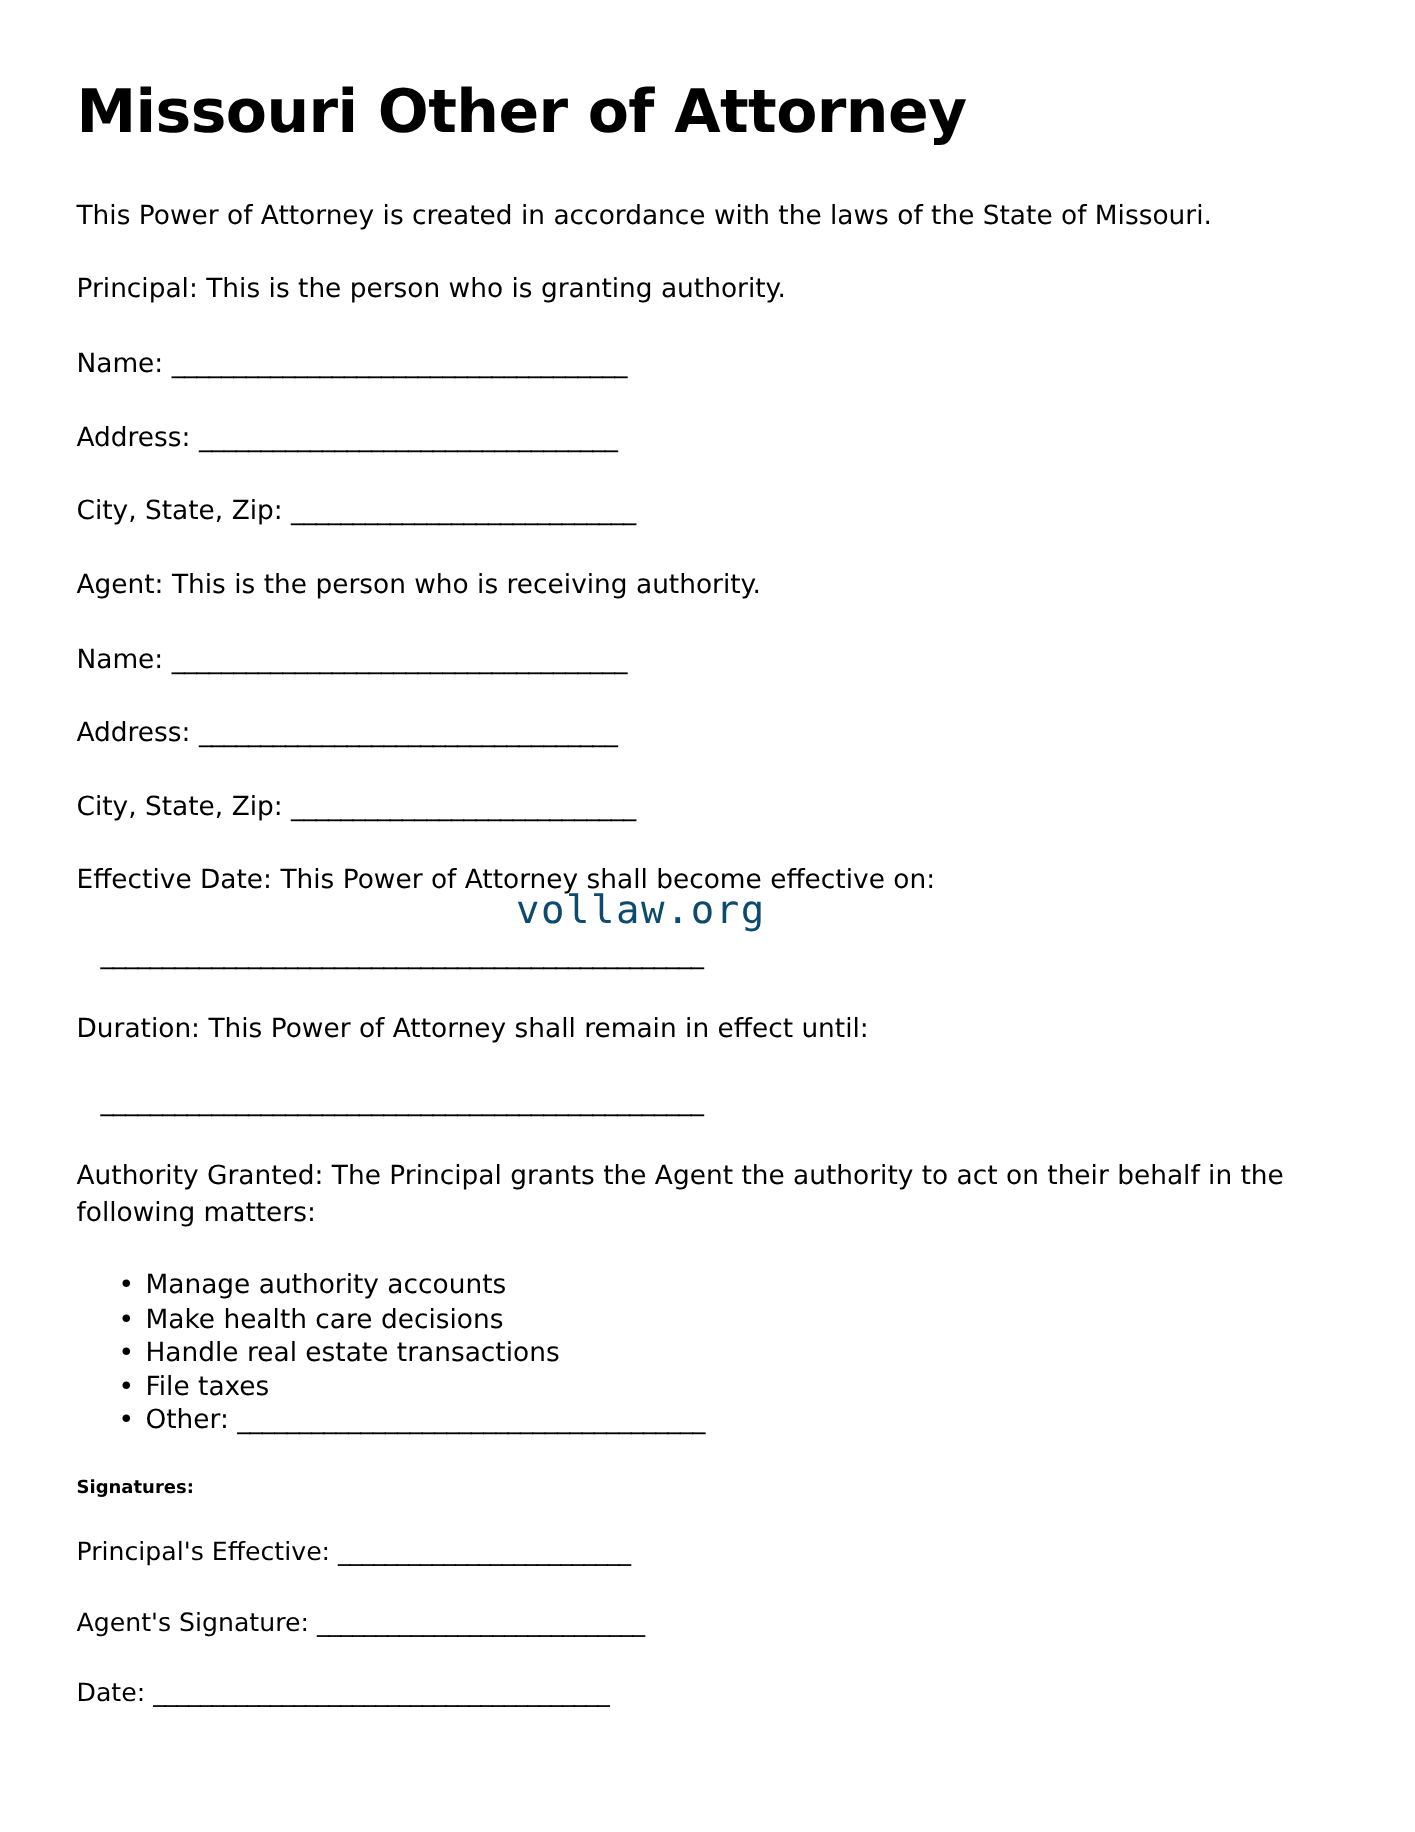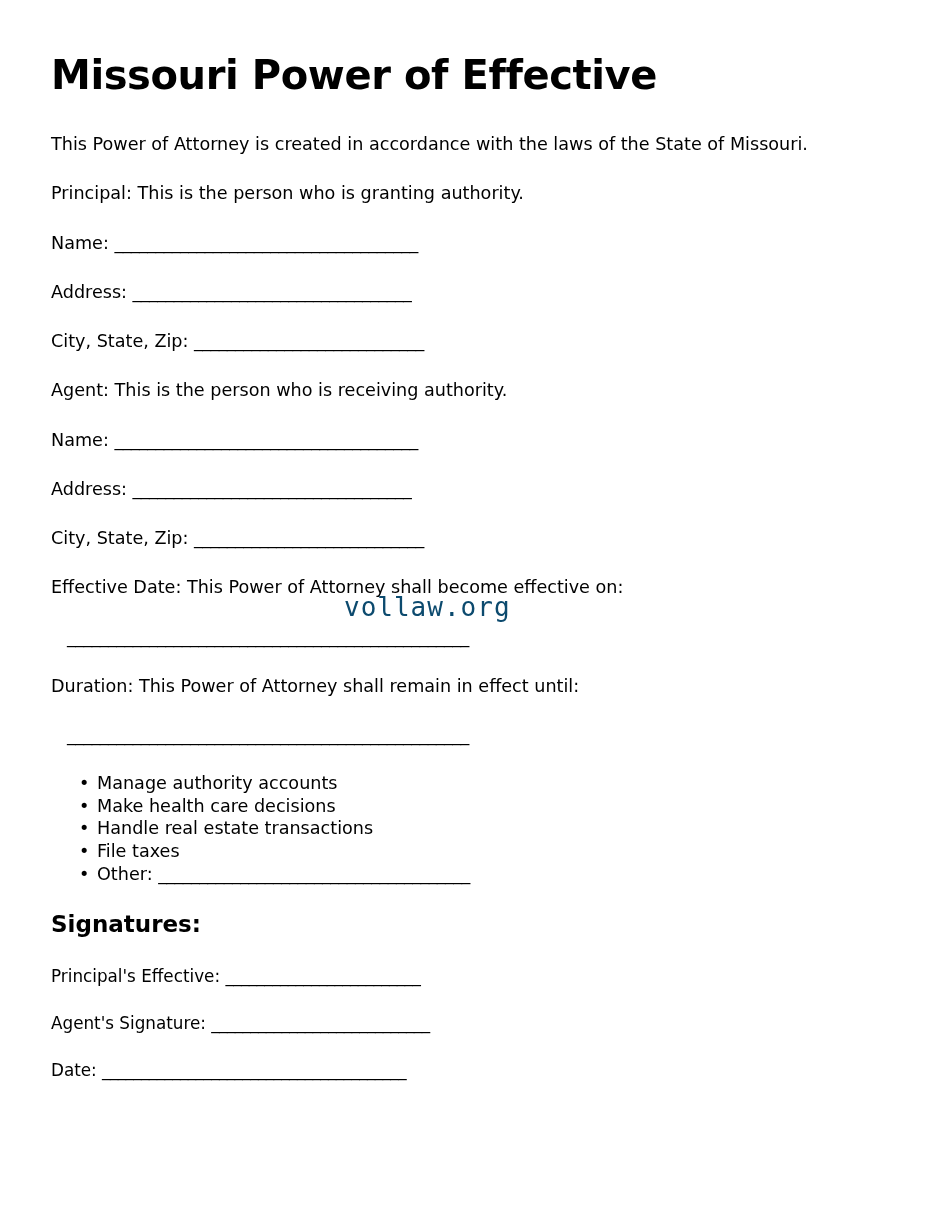--- a/index.html
+++ b/index.html
@@ -75,21 +75,21 @@
     font-size: 17.6px;
   }
 
   .sig-line {
     font-size: 16.8px;
     line-height: 1.38;
     margin: 0 0 24px 0;
   }
 
   .block-head {
-    font-size: 23px;
+    font-size: 12px;
     font-weight: bold;
     line-height: 1.38;
     margin: 0 0 24px 0;
   }
 
   .watermark {
     position: absolute;
     left: 344px;
     top: 592px;
     font-family: "DejaVu Sans Mono", "Liberation Mono", monospace;
@@ -99,21 +99,21 @@
     white-space: pre;
     pointer-events: none;
     z-index: 5;
   }
 </style>
 </head>
 <body>
 
 <div class="page">
 
-  <h1 class="doc-title">Missouri Power of Effective</h1>
+  <h1 class="doc-title">Missouri Other of Attorney</h1>
 
   <p class="para">This Power of Attorney is created in accordance with the laws of the State of Missouri.</p>
 
   <p class="para">
     <span class="lead">Principal:</span><span> This is the person who is granting authority.</span>
   </p>
 
   <p class="para">
     <span>Name: </span><span class="blank-line">_____________________________________</span>
   </p>
@@ -141,20 +141,23 @@
   <p class="para">
     <span class="lead">Effective Date:</span><span> This Power of Attorney shall become effective on:</span>
   </p>
   <p class="standalone-blank">_________________________________________________</p>
 
   <p class="para">
     <span class="lead">Duration:</span><span> This Power of Attorney shall remain in effect until:</span>
   </p>
   <p class="standalone-blank">_________________________________________________</p>
 
+  <p class="para">
+    <span class="lead">Authority Granted:</span><span> The Principal grants the Agent the authority to act on their behalf in the following matters:</span>
+  </p>
 
   <ul class="authority-list">
     <li><span>Manage authority accounts</span></li>
     <li><span>Make health care decisions</span></li>
     <li><span>Handle real estate transactions</span></li>
     <li><span>File taxes</span></li>
     <li><span>Other: </span><span class="blank-line">______________________________________</span></li>
   </ul>
 
 

